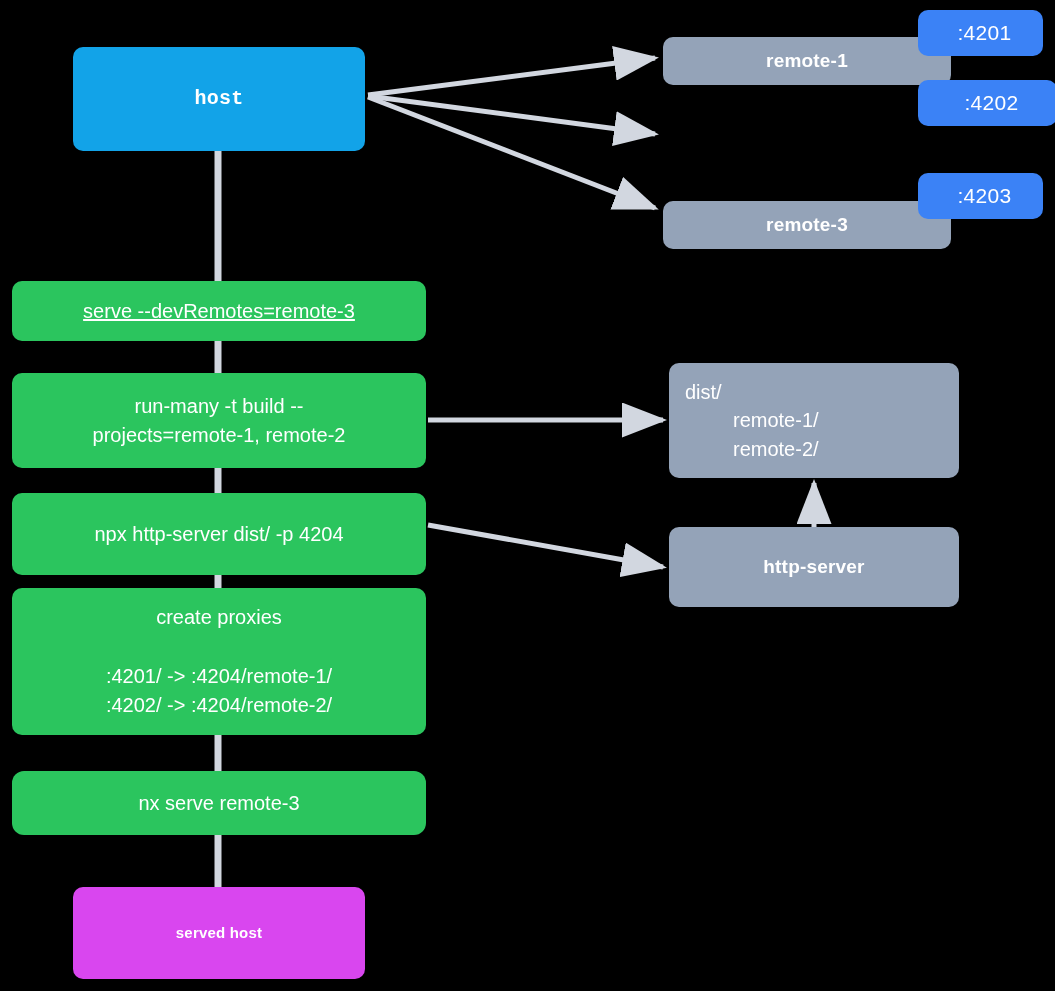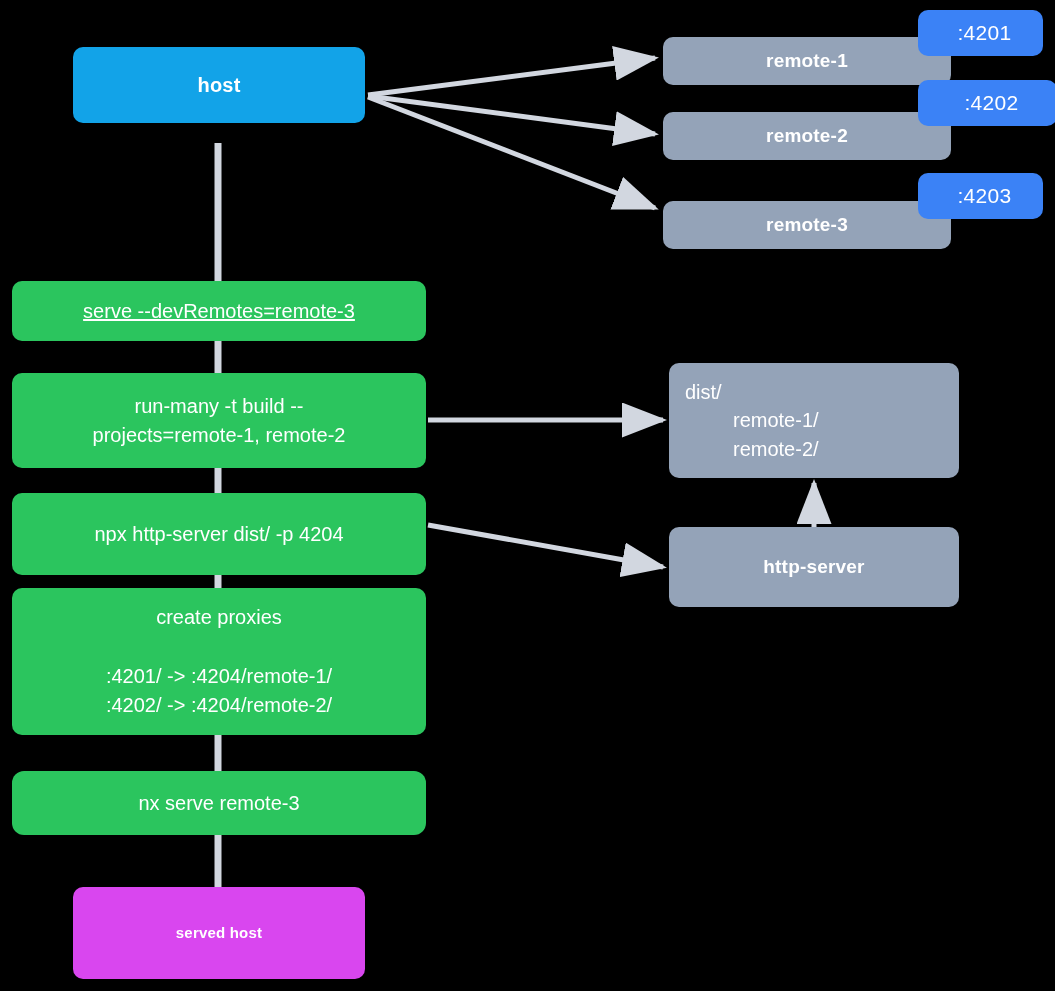--- a/index.html
+++ b/index.html
@@ -123,21 +123,21 @@
       <line x1="368" y1="97" x2="655" y2="208"></line>
     </g>
 
     <line x1="428" y1="420" x2="663" y2="420" stroke="#d2d7e0" stroke-width="5" fill="none" marker-end="url(#arrowhead)"></line>
 
     <line x1="428" y1="525" x2="663" y2="567" stroke="#d2d7e0" stroke-width="5" fill="none" marker-end="url(#arrowhead)"></line>
 
     <line x1="814" y1="527" x2="814" y2="483" stroke="#d2d7e0" stroke-width="5" fill="none" marker-end="url(#arrowhead)"></line>
   </svg>
 
-  <div class="node host-node" style="left:73px; top:47px; width:292px; height:76px;">
+  <div class="node host-node" style="left:73px; top:47px; width:292px; height:104px;font-family:Liberation Mono, monospace;">
     <span>host</span>
   </div>
 
   <div class="node green-node" style="left:12px; top:281px; width:414px; height:60px;text-decoration:underline;">
     <span>serve --devRemotes=remote-3</span>
   </div>
 
   <div class="node green-node" style="left:12px; top:373px; width:414px; height:95px;">
     <span>run-many -t build --</span>
     <span>projects=remote-1, remote-2</span>
@@ -163,23 +163,20 @@
     <span>served host</span>
   </div>
 
   <div class="node gray-node" style="left:663px; top:37px; width:288px; height:48px;">
     <span>remote-1</span>
   </div>
   <div class="badge" style="left:918px; top:10px; width:125px; height:46px;">
     <span>:4201</span>
   </div>
 
-  <div class="node gray-node" style="left:663px; top:112px; width:288px; height:48px;">
-    <span>remote-2</span>
-  </div>
   <div class="badge" style="left:918px; top:80px; width:139px; height:46px;">
     <span>:4202</span>
   </div>
 
   <div class="node gray-node" style="left:663px; top:201px; width:288px; height:48px;">
     <span>remote-3</span>
   </div>
   <div class="badge" style="left:918px; top:173px; width:125px; height:46px;">
     <span>:4203</span>
   </div>

